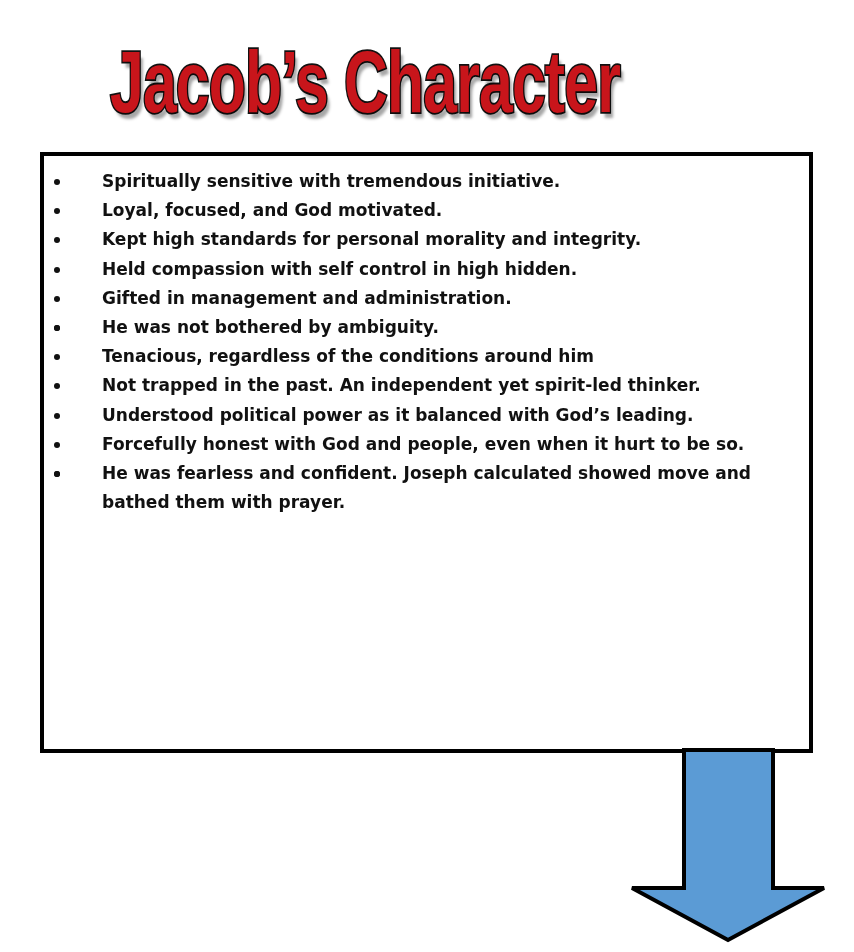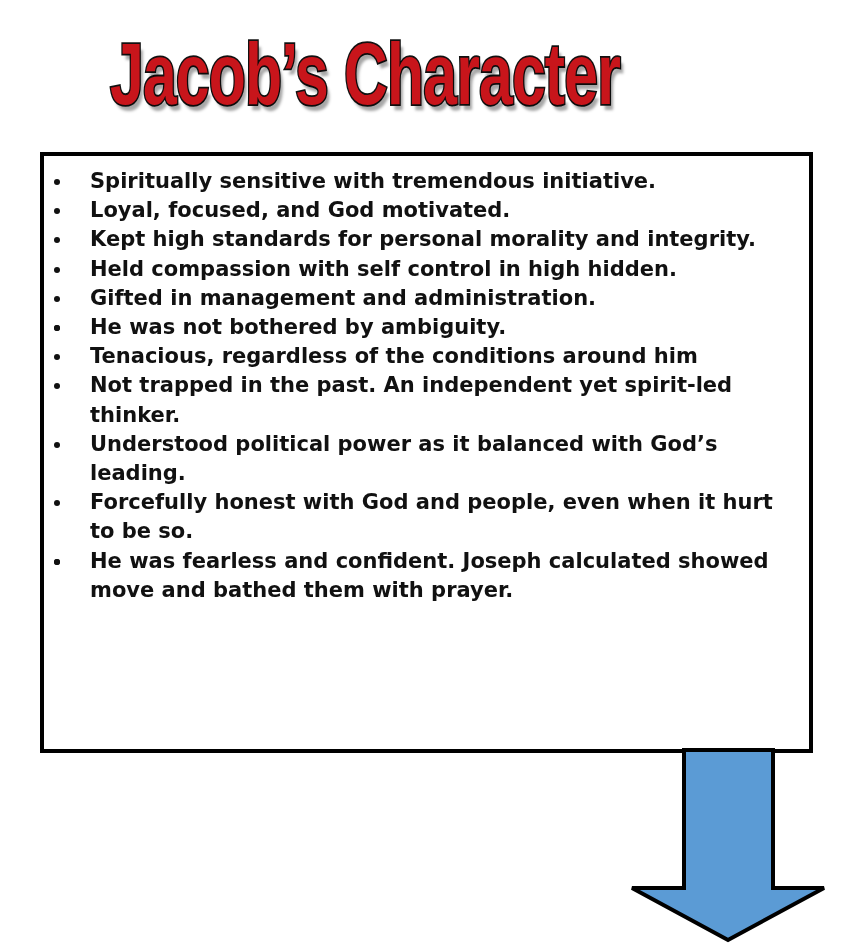--- a/index.html
+++ b/index.html
@@ -10,21 +10,21 @@
     body {
       width: 854px;
       height: 952px;
       position: relative;
       overflow: hidden;
       font-family: "DejaVu Sans", "Liberation Sans", sans-serif;
     }
     .title-wrap {
       position: absolute;
       left: 0;
-      top: 4px;
+      top: 12px;
       width: 730px;
       height: 130px;
       text-align: center;
     }
     .title {
       display: inline-block;
       margin: 0;
       font-family: "Liberation Sans", sans-serif;
       font-weight: bold;
       font-size: 74px;
@@ -51,24 +51,24 @@
       list-style: none;
       margin: 0;
       padding: 0;
       position: absolute;
       left: 0;
       top: 11px;
       right: 0;
     }
     .bullet-item {
       position: relative;
-      padding-left: 46px;
+      padding-left: 58px;
       padding-right: 20px;
       font-weight: bold;
-      font-size: 21px;
+      font-size: 17px;
       line-height: 29.2px;
       color: #111111;
     }
     .bullet-item .dot {
       position: absolute;
       left: 10px;
       top: 12px;
       width: 6px;
       height: 6px;
       background: #111111;

